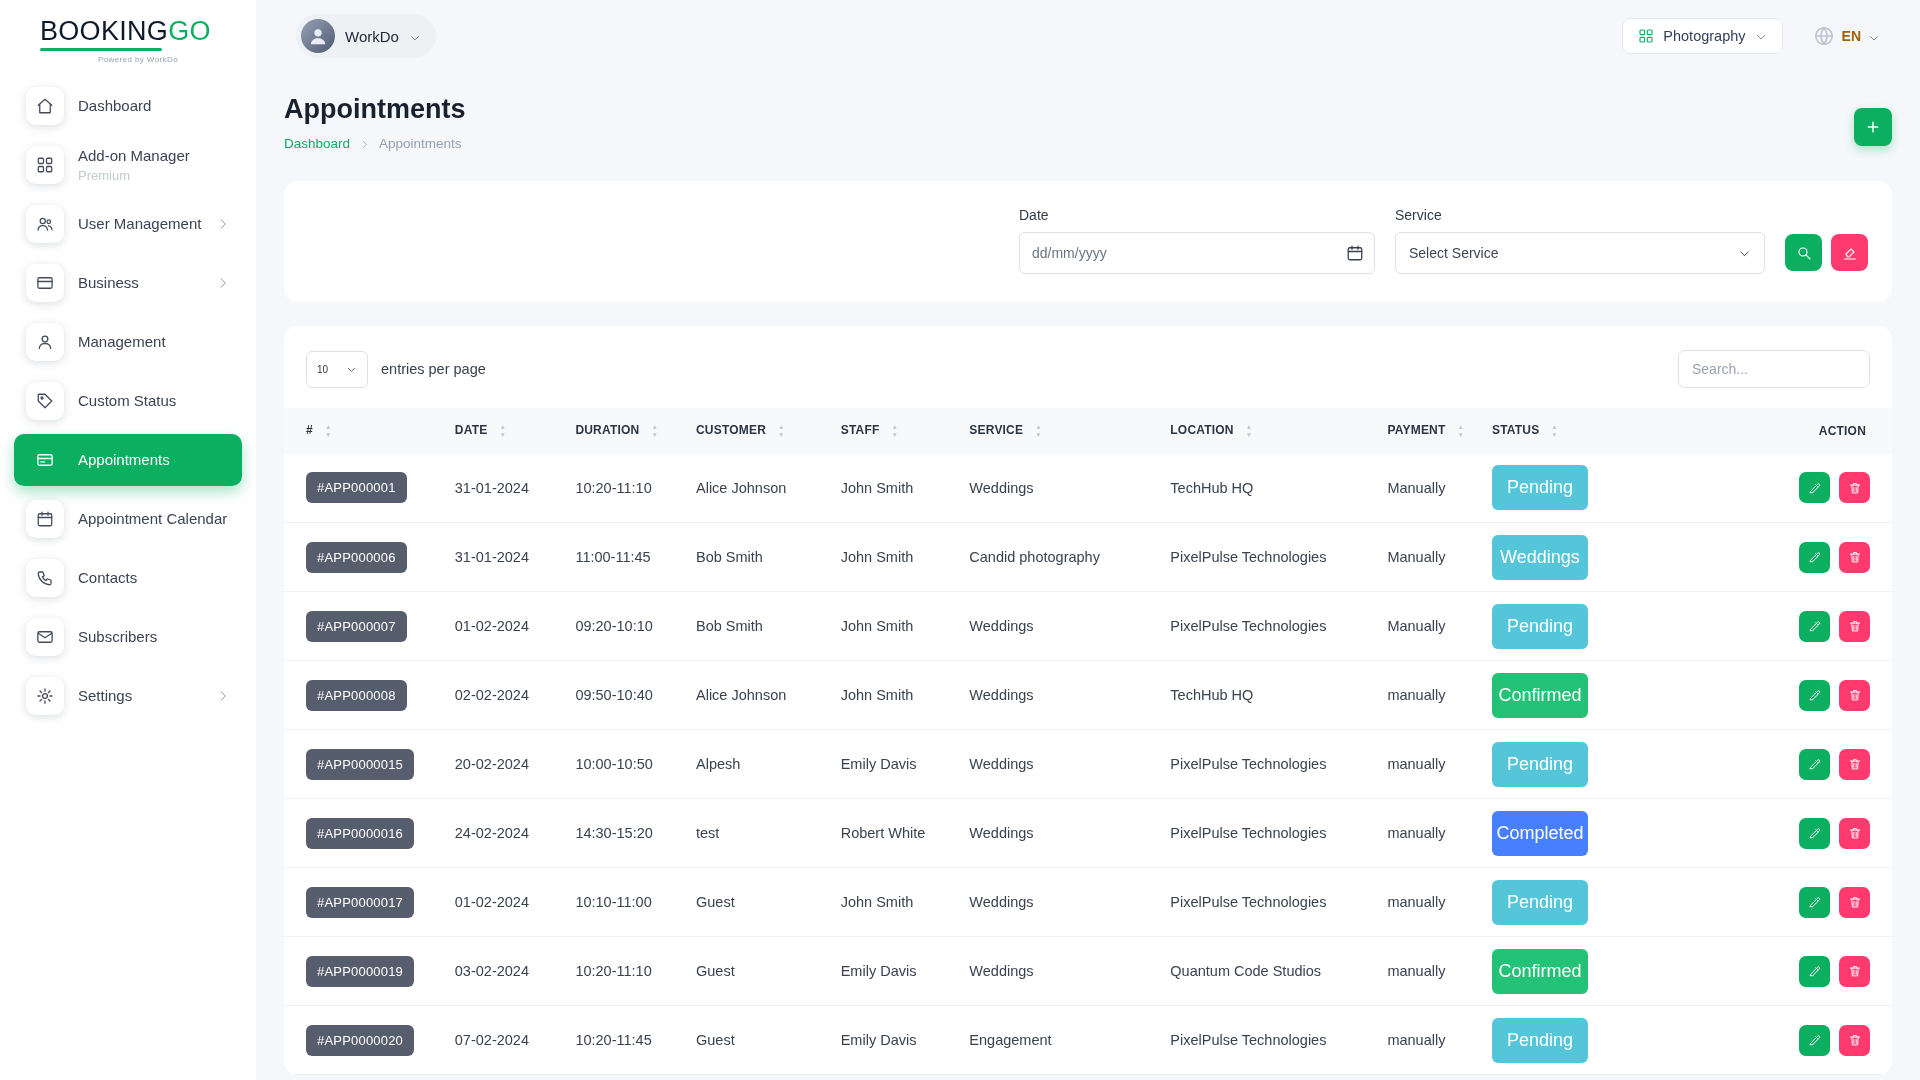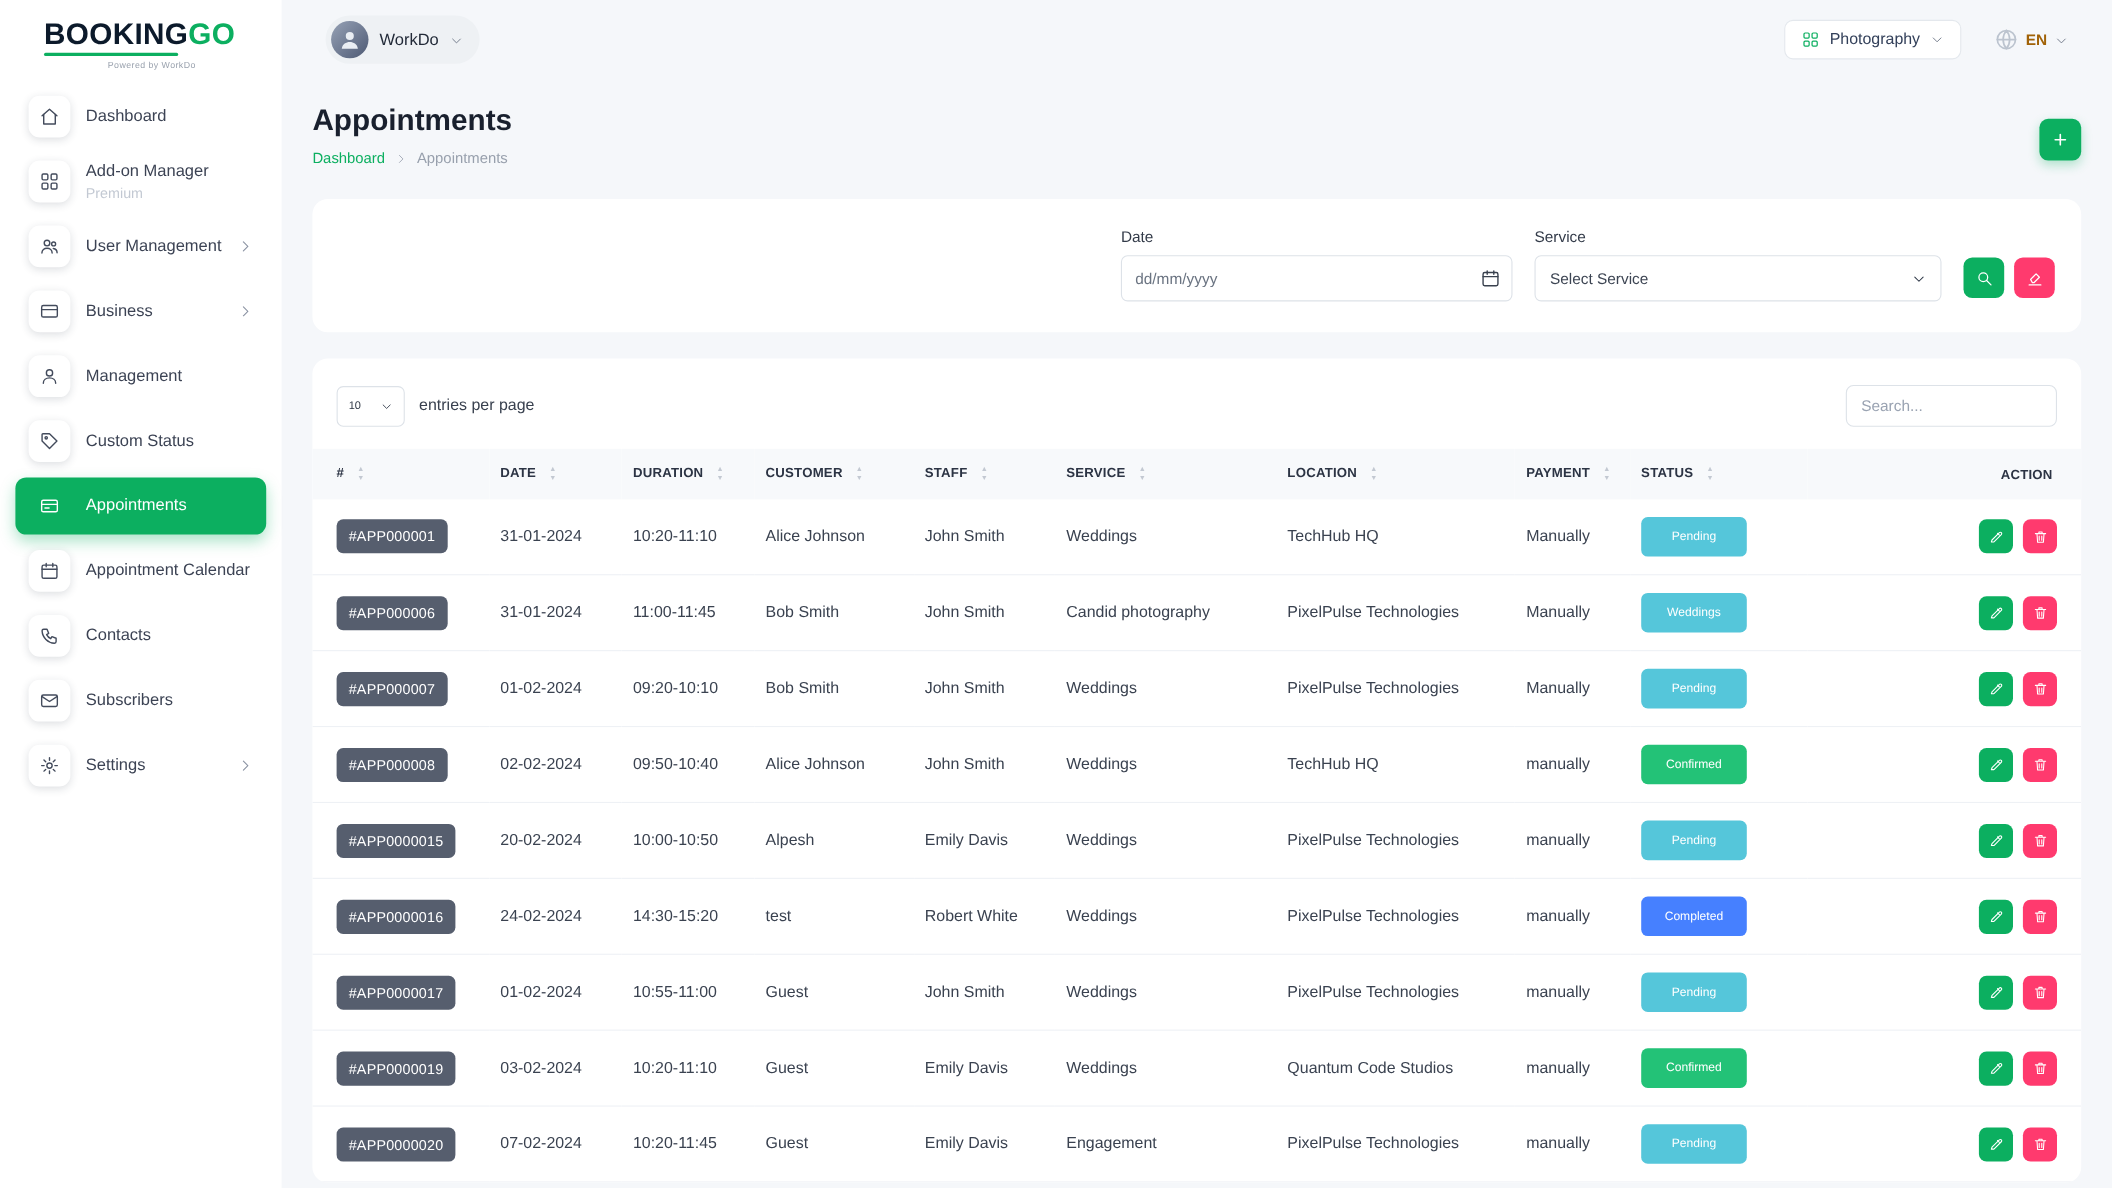--- a/index.html
+++ b/index.html
@@ -4,21 +4,21 @@
 <style>
 *{box-sizing:border-box;margin:0;padding:0}
 html,body{width:1920px;height:1080px}
 body{overflow:hidden;background:#f5f7fa;font-family:"Liberation Sans",sans-serif;color:#2c3342}
 .icon svg{width:100%;height:100%;fill:none;stroke:currentColor;stroke-width:1.7;stroke-linecap:round;stroke-linejoin:round}
 button{font-family:inherit}
 
 
 .sidebar{position:fixed;left:0;top:0;width:256px;height:1080px;background:#fff;z-index:5}
 .logo-wrap{padding:18px 0 0 40px;cursor:pointer}
-.logo-text{font-size:27px;font-weight:700;letter-spacing:.3px;color:#0c1a2b;line-height:1}
+.logo-text{font-size:27px;font-weight:400;letter-spacing:.3px;color:#0c1a2b;line-height:1}
 .logo-text .accent{color:#0caf60}
 .logo-swoosh{width:122px;height:3px;border-radius:2px;background:#0caf60;margin-top:3px}
 .logo-tag{font-size:8px;color:#9aa2ae;margin-top:4px;letter-spacing:.4px;padding-left:58px}
 .nav{margin-top:16px}
 .side-item{display:flex;align-items:center;gap:14px;margin:7px 14px;padding:7px 12px;border-radius:10px;font-size:15px;color:#3c4354;cursor:pointer}
 .side-ic{width:38px;height:38px;border-radius:10px;background:#fff;box-shadow:0 2px 8px rgba(35,48,68,.16);display:flex;align-items:center;justify-content:center;color:#434b5c;flex:0 0 38px}
 .side-ic svg{width:18px;height:18px}
 .side-lbl{line-height:1.2}
 .side-lbl small{display:block;font-size:13px;color:#c3c9d3;margin-top:3px;font-weight:400}
 .side-chev{margin-left:auto;width:14px;height:14px;color:#8b93a3;flex:0 0 14px}
@@ -89,21 +89,21 @@
 th:nth-child(5){width:8%}
 th:nth-child(6){width:12.5%}
 th:nth-child(7){width:13.5%}
 th:nth-child(8){width:6.5%}
 th:nth-child(9){width:10%}
 th:nth-child(10){width:15.5%}
 .sort{display:inline-block;margin-left:12px;font-size:6.5px;color:#c3c9d2;line-height:1.2;vertical-align:middle;text-align:center}
 td{padding:0 10px;height:69px;border-bottom:1px solid #eef1f5;font-size:14.5px;color:#3a4250}
 td:first-child{padding-left:22px}
 .id-badge{display:inline-block;background:#565e6e;color:#fff;padding:8px 11px;border-radius:6px;font-size:13px;letter-spacing:.2px}
-.status-badge{display:inline-block;color:#fff;padding:12px 0;width:96px;text-align:center;border-radius:6px;font-size:11px}
+.status-badge{display:inline-block;color:#fff;padding:12px 0;width:96px;text-align:center;border-radius:6px;font-size:18px}
 td.act{text-align:right;padding-right:22px}
 .act-btn{width:31px;height:31px;border:none;border-radius:7px;color:#fff;cursor:pointer;display:inline-flex;align-items:center;justify-content:center;margin-left:9px}
 .act-btn svg{width:14px;height:14px}
 .act-btn.edit{background:#0caf60}
 .act-btn.del{background:#ff3a6e}
 </style>
 </head>
 <body>
 
 <aside class="sidebar">
@@ -472,21 +472,21 @@
                 </svg>
               </button><button class="act-btn del icon">
                 <svg viewBox="0 0 24 24">
                   <path d="M4 7h16M9.5 7V4.5h5V7M6.5 7l1 13.5h9l1-13.5M10 11v6.5M14 11v6.5"></path>
                 </svg>
               </button></td>
           </tr>
           <tr>
             <td><span class="id-badge">#APP0000017</span></td>
             <td>01-02-2024</td>
-            <td>10:55-11:00</td>
+            <td>10:10-11:00</td>
             <td>Guest</td>
             <td>John Smith</td>
             <td>Weddings</td>
             <td>PixelPulse Technologies</td>
             <td>manually</td>
             <td><span class="status-badge" style="background:#55c6da">Pending</span></td>
             <td class="act"><button class="act-btn edit icon">
                 <svg viewBox="0 0 24 24">
                   <path d="M4 20h4L19.5 8.5a2.1 2.1 0 00-3-3L5 17z"></path>
                   <path d="M13.5 6.5l3 3"></path>

